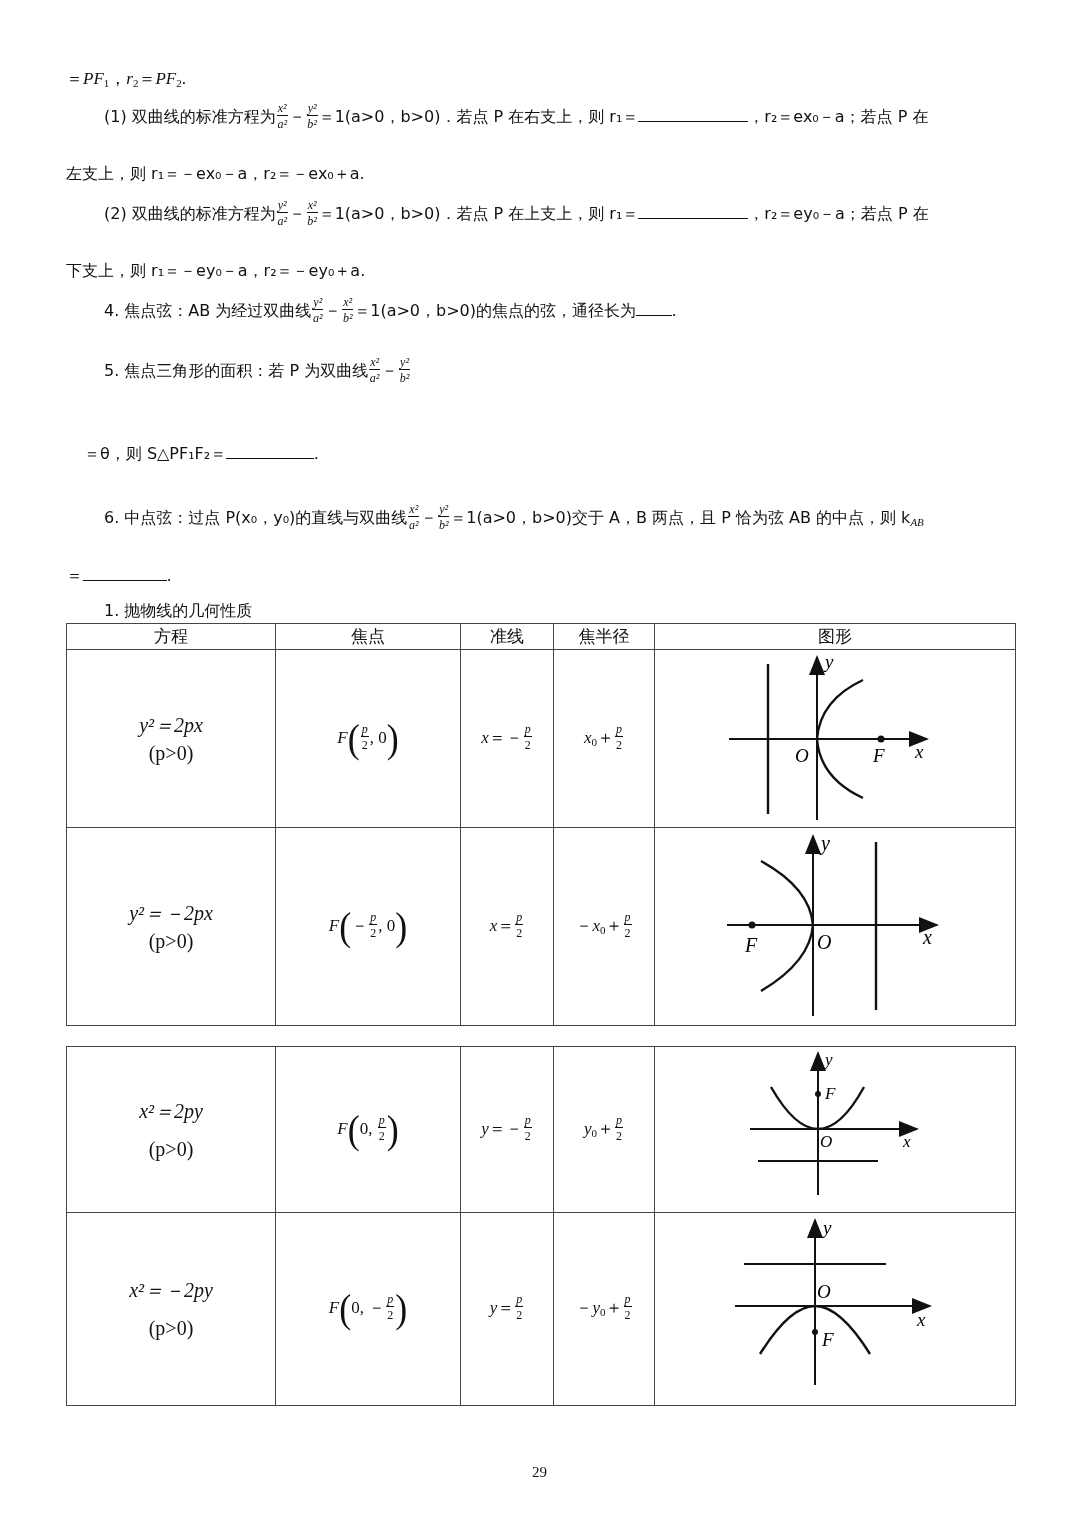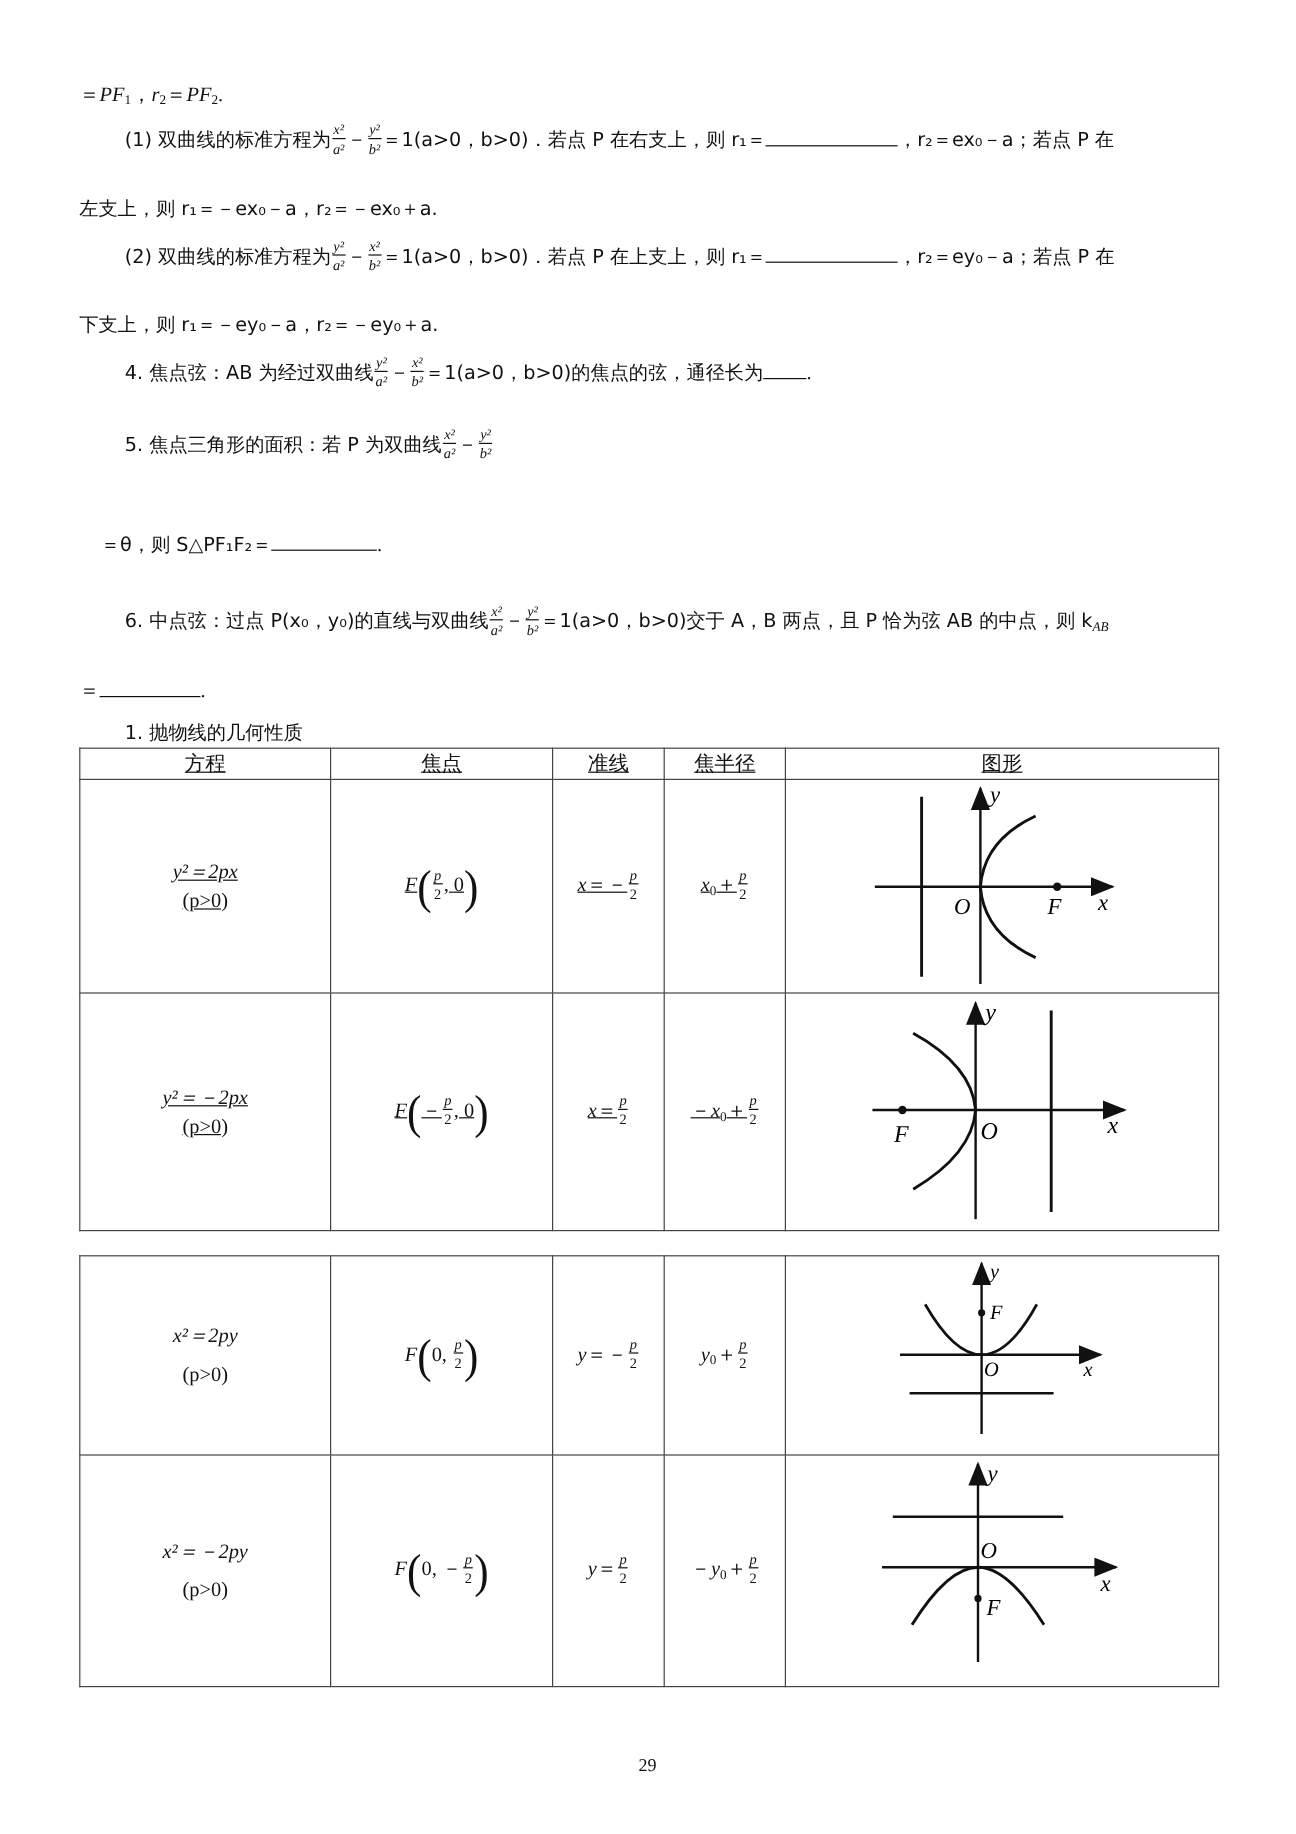--- a/index.html
+++ b/index.html
@@ -11,21 +11,21 @@
   .frac { display:inline-block; vertical-align:middle; text-align:center; margin:0 1px; position:relative; top:-2px; }
   .frac > span { display:block; line-height:1; font-size:12px; }
   .frac > span.num { border-bottom:1px solid #111; padding:0 1px 1px; }
   .frac > span.den { padding-top:2px; }
   .blank { display:inline-block; border-bottom:1px solid #111; height:14px; vertical-align:baseline; }
   .cjk { font-family:"DejaVu Sans",sans-serif; font-size:16px; }
 
   table.ptab { position:absolute; left:66px; border-collapse:collapse; table-layout:fixed; width:949px; }
   table.ptab td, table.ptab th { border:1.3px solid #444; text-align:center; vertical-align:middle; padding:0; font-weight:normal; }
   table.ptab th { height:25px; font-size:17px; }
-  .cell-eq { font-size:17px; line-height:1.4; }
+  .cell-eq { font-size:20px; line-height:1.4; }
   .paren { font-size:36px; font-weight:100; vertical-align:middle; line-height:1; transform:scaleY(1.1); display:inline-block; }
   .pg { position:absolute; left:532px; top:1464px; font-size:15px; }
   svg text { font-family:"Liberation Serif","DejaVu Serif",serif; font-style:italic; }
 </style>
 </head>
 <body>
 
 <div class="line" style="left:66px; top:70px;">
   <span>＝</span><span class="i">PF</span><sub>1</sub><span>，</span><span class="i">r</span><sub>2</sub><span>＝</span><span class="i">PF</span><sub>2</sub><span>.</span>
 </div>
@@ -53,21 +53,21 @@
 
 <div class="line" style="left:104px; top:505px;">
   <span class="cjk">6. 中点弦：过点 P(x₀，y₀)的直线与双曲线</span><span class="frac"><span class="num i">x²</span><span class="den i">a²</span></span><span>－</span><span class="frac"><span class="num i">y²</span><span class="den i">b²</span></span><span class="cjk">＝1(a&gt;0，b&gt;0)交于 A，B 两点，且 P 恰为弦 AB 的中点，则 k</span><sub class="i">AB</sub>
 </div>
 <div class="line" style="left:66px; top:566px;">
   <span>＝</span><span class="blank" style="width:84px"></span><span>.</span>
 </div>
 
 <div class="line cjk" style="left:104px; top:603px;">1. 抛物线的几何性质</div>
 
-<table class="ptab" style="top:623px;text-decoration:underline;">
+<table class="ptab" style="top:623px;">
   <colgroup>
       <col style="width:209px">
       <col style="width:185px">
       <col style="width:93px">
       <col style="width:101px">
       <col style="width:361px">
     </colgroup>
   <tbody>
       <tr>
     <th class="cjk">方程</th>

